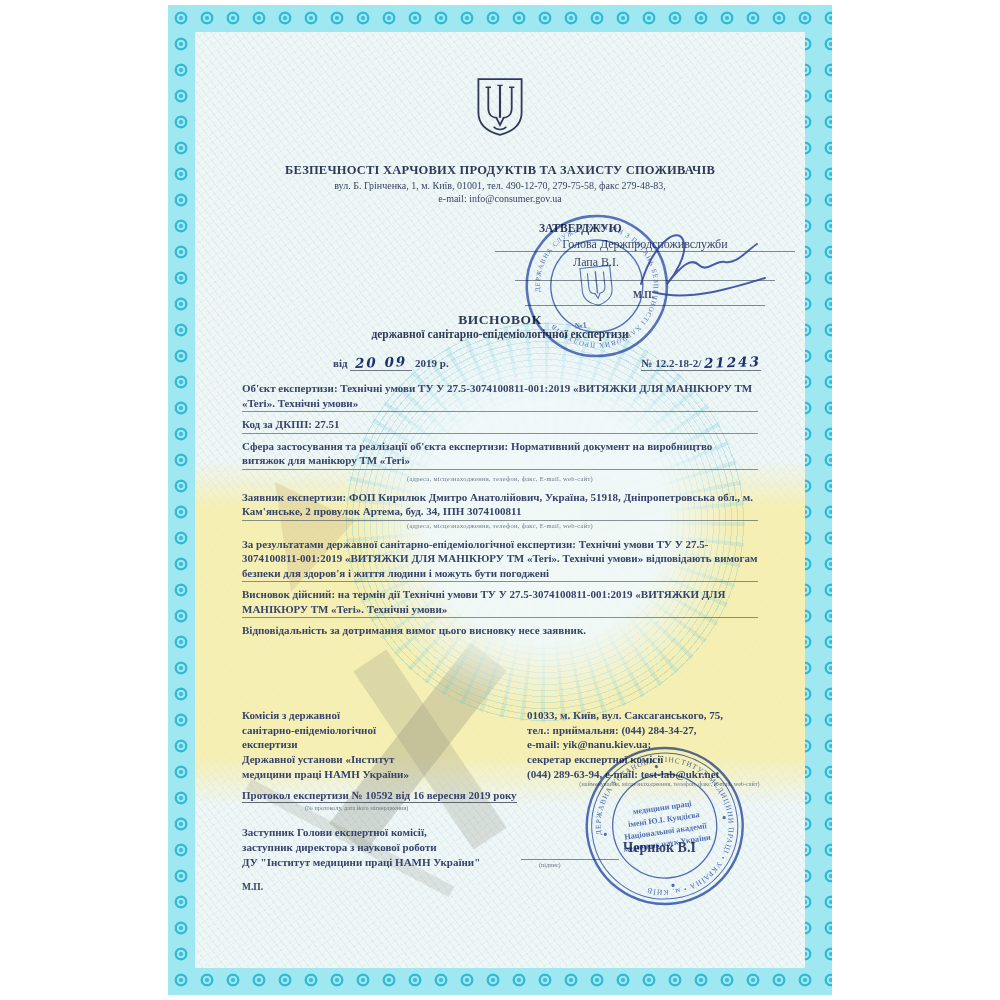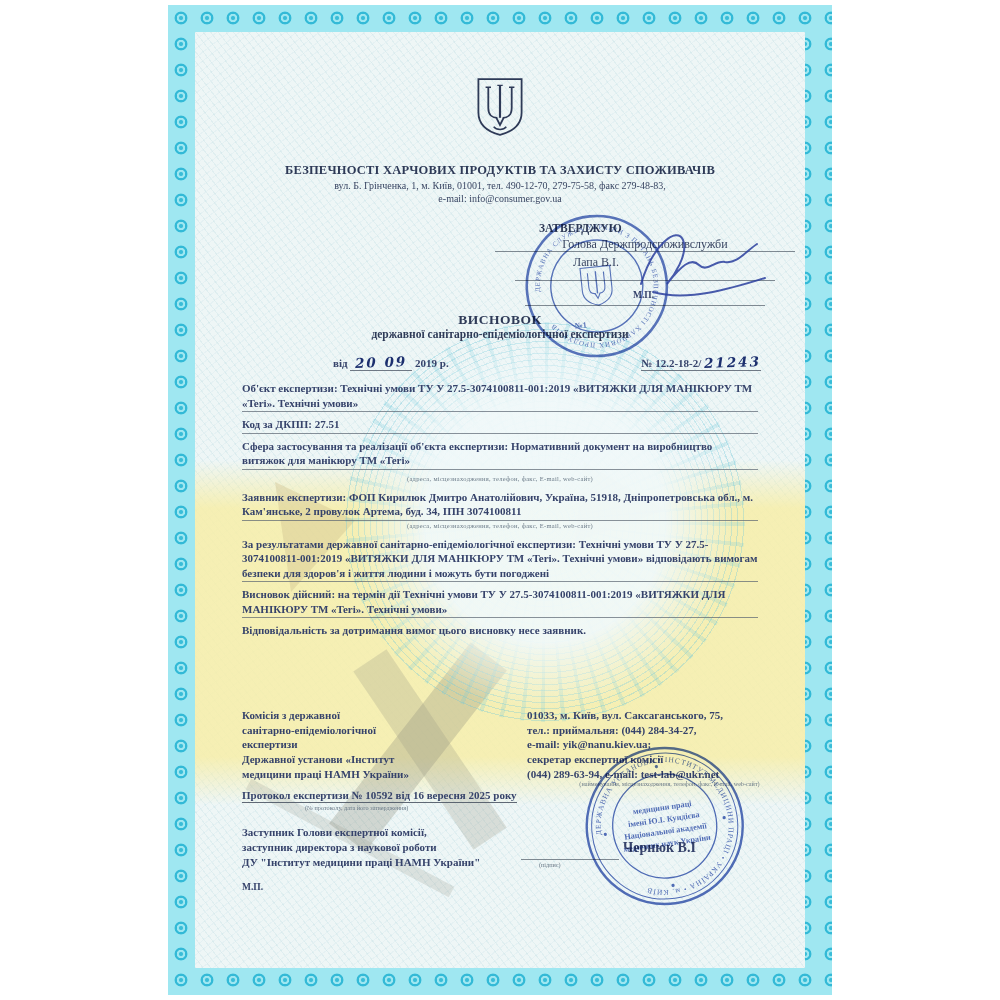--- a/index.html
+++ b/index.html
@@ -151,21 +151,21 @@
         <div class="abs com-right">
           <div>01033, м. Київ, вул. Саксаганського, 75,</div>
           <div>тел.: приймальня: (044) 284-34-27,</div>
           <div>e-mail: yik@nanu.kiev.ua;</div>
           <div>секретар експертної комісії</div>
           <div>(044) 289-63-94, e-mail: test-lab@ukr.net</div>
         </div>
         <div class="abs com-cap">(найменування, місцезнаходження, телефон, факс, E-mail, web-сайт)</div>
 
         <div class="abs protocol">
-          <span>Протокол експертизи  № 10592 від 16 вересня 2025  року</span>
+          <span>Протокол експертизи  № 10592 від 16 вересня 2019  року</span>
         </div>
         <div class="abs pcap">(№ протоколу, дата його затвердження)</div>
 
         <div class="abs signer">
           <div>Заступник Голови експертної комісії,</div>
           <div>заступник директора з наукової роботи</div>
           <div>ДУ "Інститут медицини праці НАМН України"</div>
         </div>
         <div class="rule" style="left:326px;top:827px;width:98px"></div>
         <div class="abs scap">(підпис)</div>

